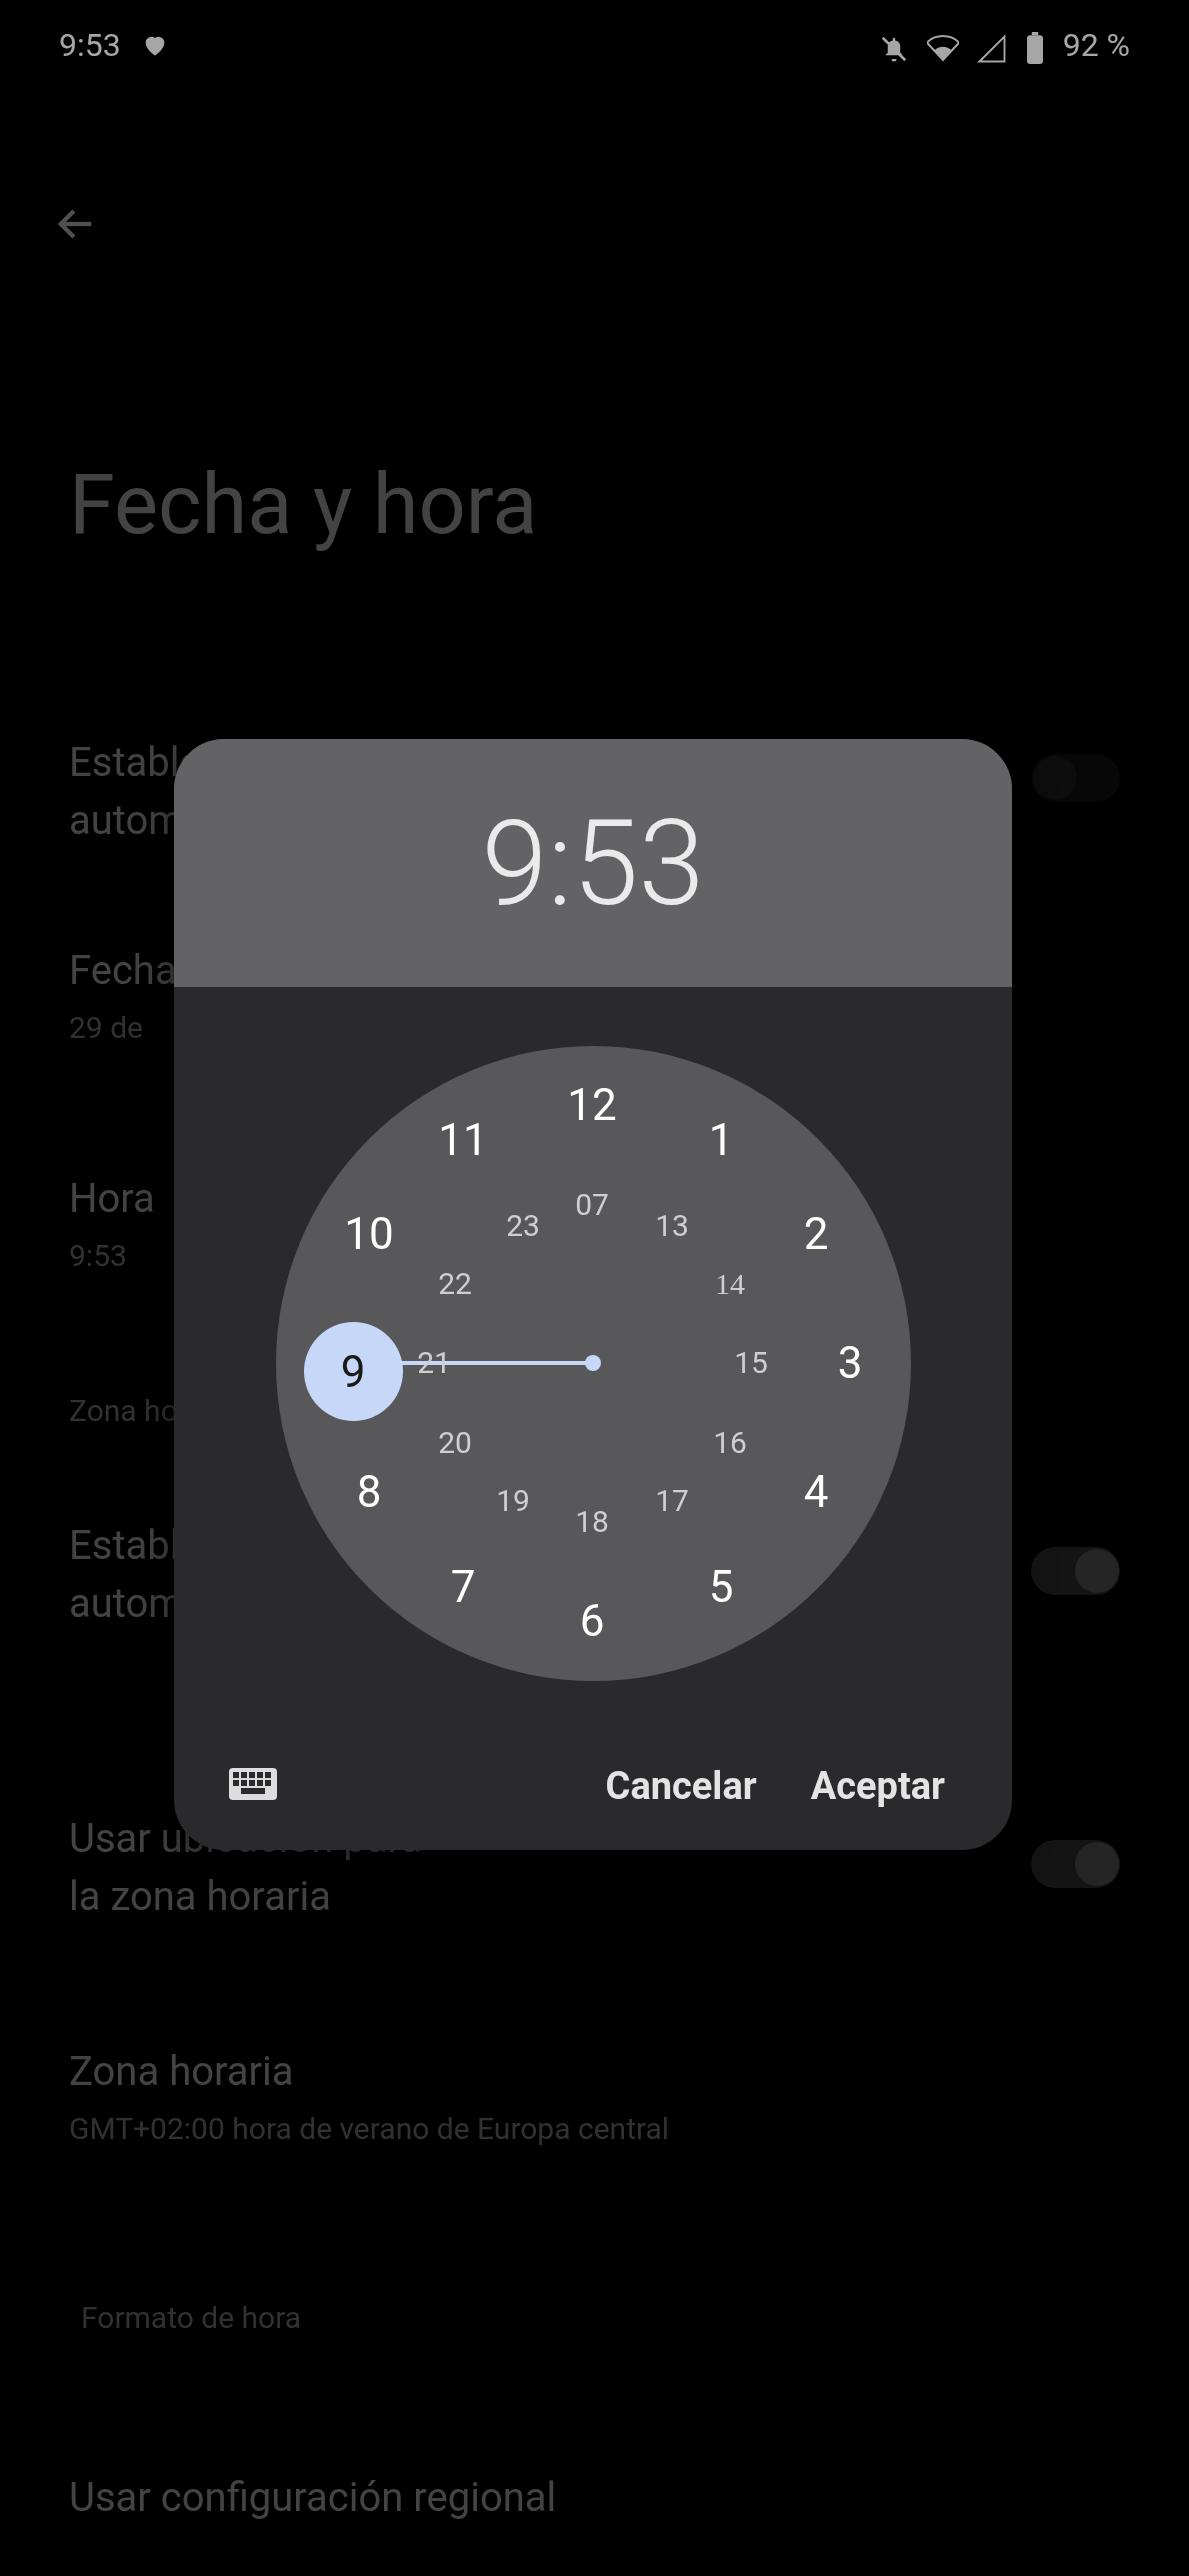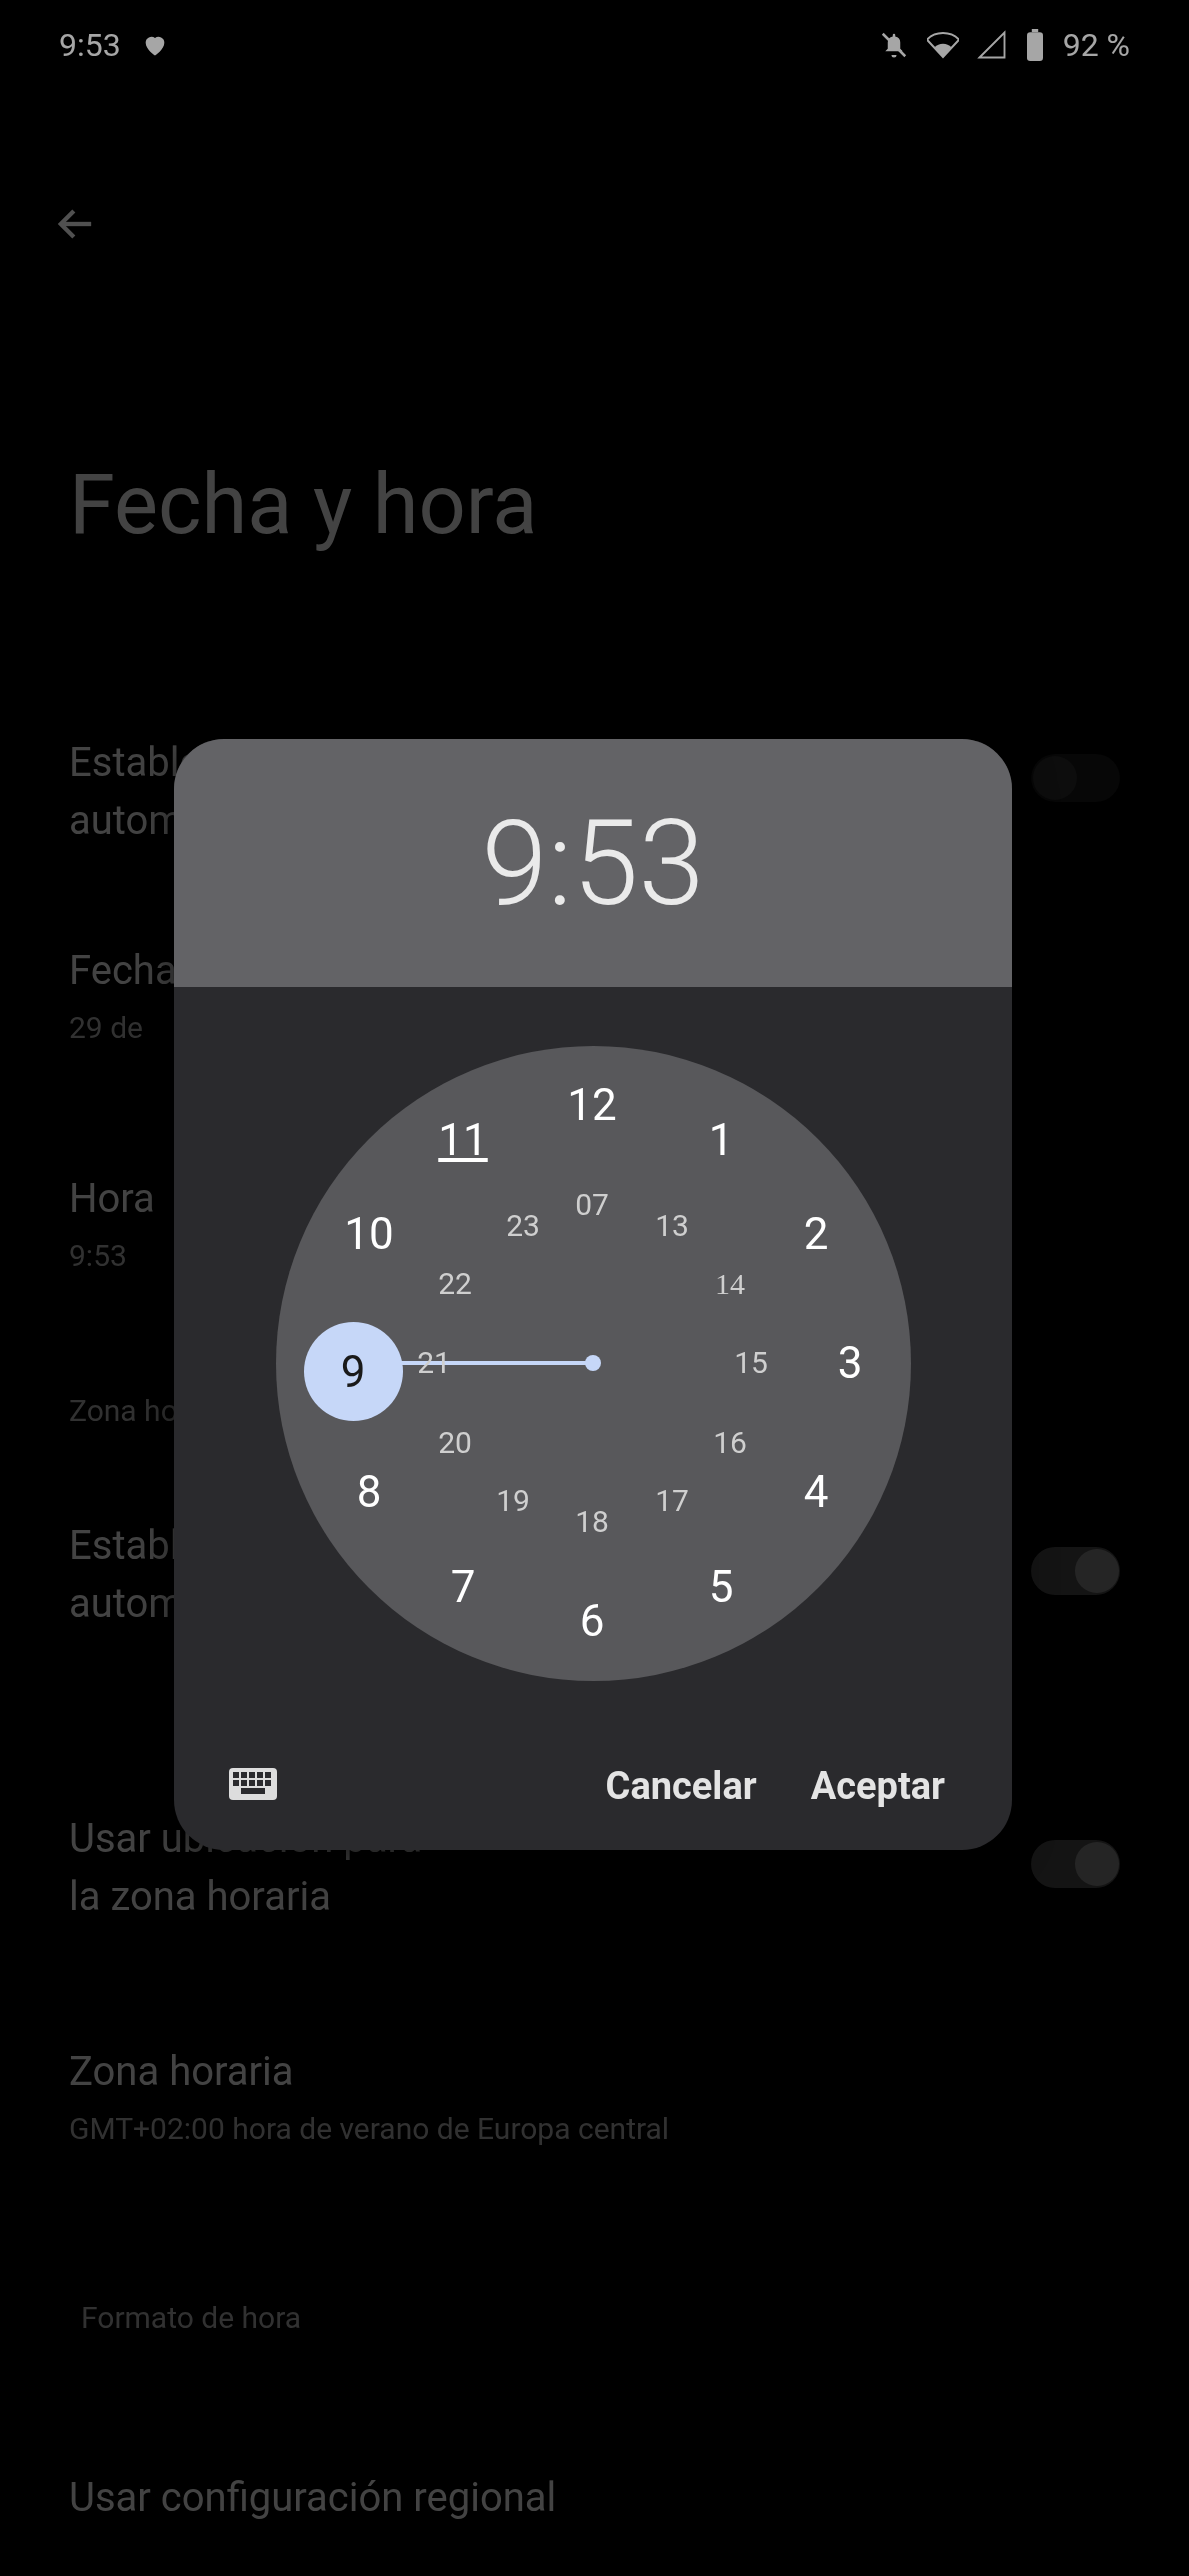--- a/index.html
+++ b/index.html
@@ -1,19 +1,19 @@
 <!DOCTYPE html>
 <html><head>
 <meta charset="utf-8">
 <style>
   html,body{margin:0;padding:0;width:1190px;height:2576px;background:#000;font-family:Roboto,Arial,sans-serif;overflow:hidden;color:#e4e4e4;}
   *{box-sizing:border-box;}
   .statusbar{position:absolute;top:0;left:0;width:100%;height:89px;display:flex;align-items:center;justify-content:space-between;padding:0 59px;color:#fff;font-size:32px;}
   .statusbar .left{display:flex;align-items:center;gap:20px;}
-  .statusbar .right{display:flex;align-items:center;gap:18px;}
+  .statusbar .right{display:flex;align-items:flex-end;gap:18px;}
   .statusbar svg{display:block;}
   .back{position:absolute;top:198px;left:50px;opacity:.55;}
   .page-title{position:absolute;top:456px;left:69px;font-size:83px;font-weight:400;color:#bdbdbd;opacity:.55;}
   .setting{position:absolute;left:69px;right:69px;color:#bdbdbd;opacity:.55;}
   .setting .primary{font-size:40px;line-height:58px;}
   .setting .secondary{font-size:30px;color:#8a8a8a;margin-top:10px;}
   .switch{width:89px;height:48px;border-radius:24px;background:#3a3a3a;position:relative;}
   .switch .knob{width:44px;height:44px;border-radius:50%;background:#6a6a6a;position:absolute;top:2px;}
   .switch.off .knob{left:2px;}
   .switch.on .knob{left:44px;}
@@ -151,21 +151,21 @@
     <div class="num outer" style="left: 317px; top: 59px;">12</div>
         <div class="num outer" style="left: 446px; top: 94px;">1</div>
         <div class="num outer" style="left: 541px; top: 188px;">2</div>
         <div class="num outer" style="left: 575px; top: 317px;">3</div>
         <div class="num outer" style="left: 541px; top: 446px;">4</div>
         <div class="num outer" style="left: 446px; top: 541px;">5</div>
         <div class="num outer" style="left: 317px; top: 575px;">6</div>
         <div class="num outer" style="left: 188px; top: 541px;">7</div>
         <div class="num outer" style="left: 94px; top: 446px;">8</div>
         <div class="num outer" style="left: 94px; top: 188px;">10</div>
-        <div class="num outer" style="left: 188px; top: 94px; text-decoration: underline;">11</div>
+        <div class="num outer" style="left: 188px; top: 94px;">11</div>
         <div class="num inner" style="left: 317px; top: 159px;">07</div>
         <div class="num inner" style="left: 397px; top: 180px;">13</div>
         <div class="num inner" style="left: 455px; top: 238px; font-family: Liberation Serif, serif;">14</div>
         <div class="num inner" style="left: 476px; top: 317px;">15</div>
         <div class="num inner" style="left: 455px; top: 397px;">16</div>
         <div class="num inner" style="left: 397px; top: 455px;">17</div>
         <div class="num inner" style="left: 317px; top: 476px;">18</div>
         <div class="num inner" style="left: 238px; top: 455px;">19</div>
         <div class="num inner" style="left: 180px; top: 397px;">20</div>
         <div class="num inner" style="left: 159px; top: 317px;">21</div>

